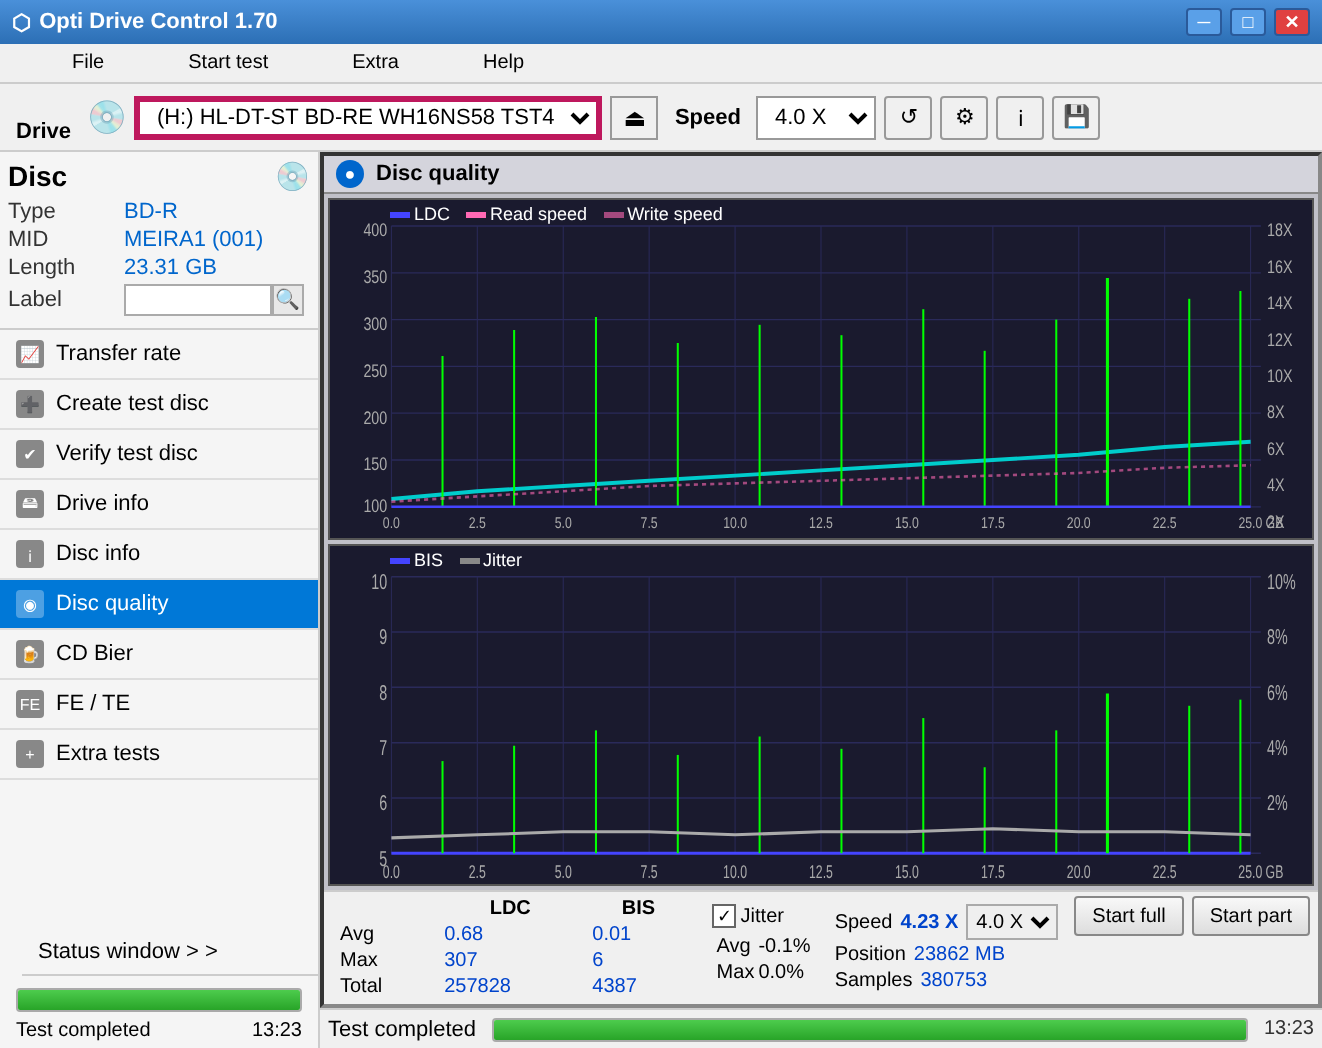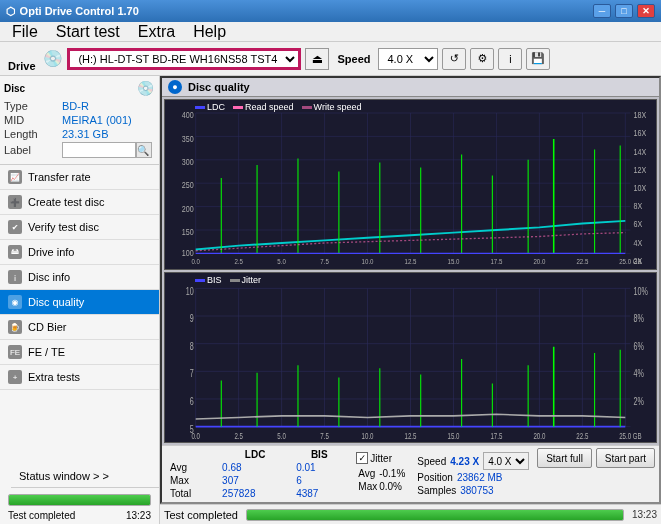--- a/index.html
+++ b/index.html
@@ -36,22 +36,23 @@
       border-bottom: 1px solid #ccc;
       height: 20px;
       display: flex;
       align-items: center;
       padding: 0 4px;
       gap: 2px;
     }
     .menu-item {
       padding: 2px 8px;
       cursor: pointer;
-      font-size: 16px;
+      font-size: 10px;
       border-radius: 2px;
+      margin-left: 24px;
     }
 
     
     .toolbar {
       background: #f0f0f0;
       border-bottom: 1px solid #ccc;
       height: 34px;
       display: flex;
       align-items: center;
       padding: 2px 4px;
@@ -117,21 +118,21 @@
     .disc-panel {
       border-bottom: 1px solid #ccc;
       padding: 4px;
     }
     .disc-header {
       display: flex;
       align-items: center;
       justify-content: space-between;
       margin-bottom: 4px;
     }
-    .disc-header-title { font-weight: 700; font-size: 10px; }
+    .disc-header-title { font-weight: 700; font-size: 14px; }
     .disc-icon { font-size: 14px; cursor: pointer; }
     .disc-row {
       display: flex;
       align-items: center;
       margin-bottom: 2px;
       font-size: 11px;
     }
     .disc-key { color: #333; width: 58px; flex-shrink: 0; }
     .disc-val { color: #0066cc; font-size: 11px; }
     .disc-label-input {

